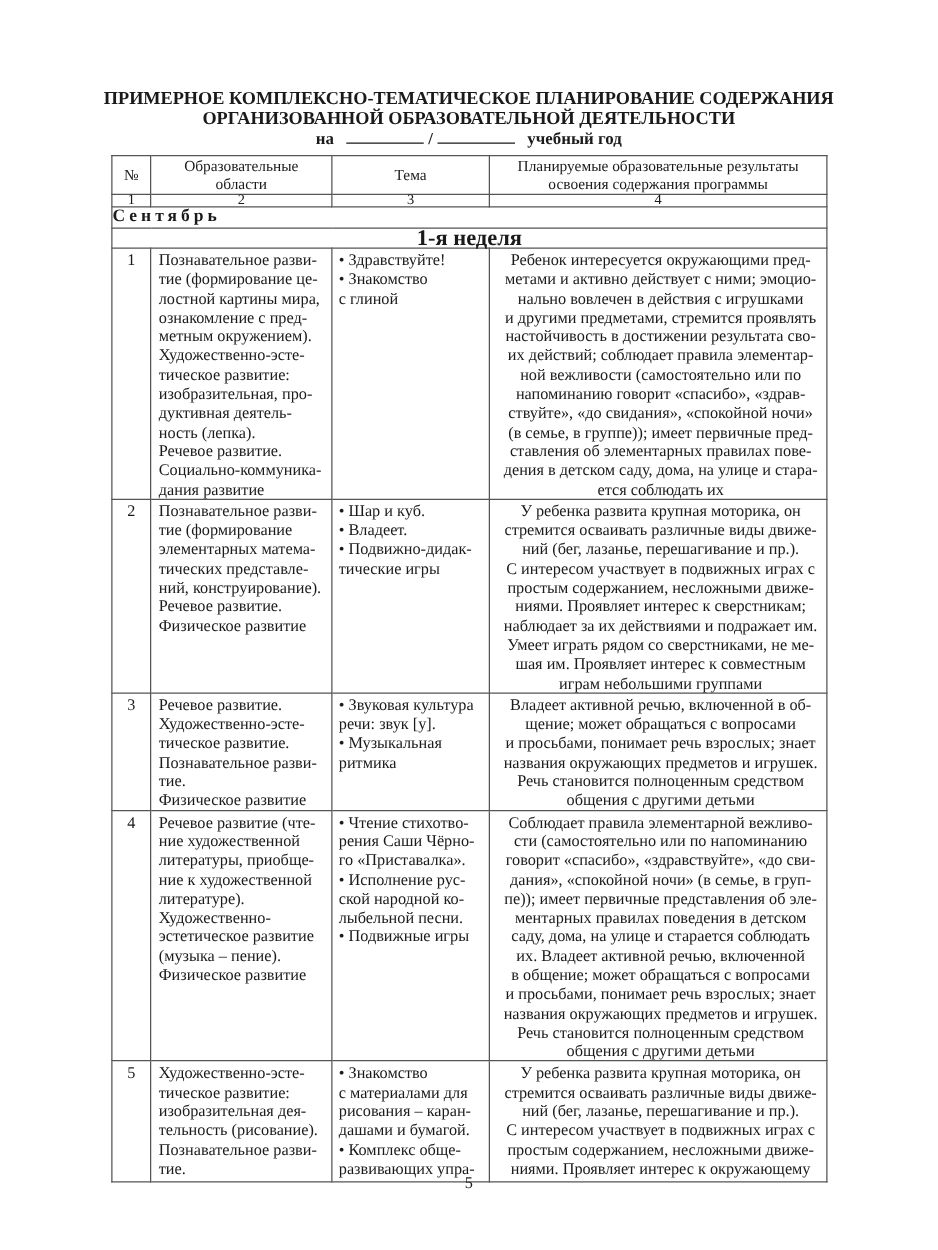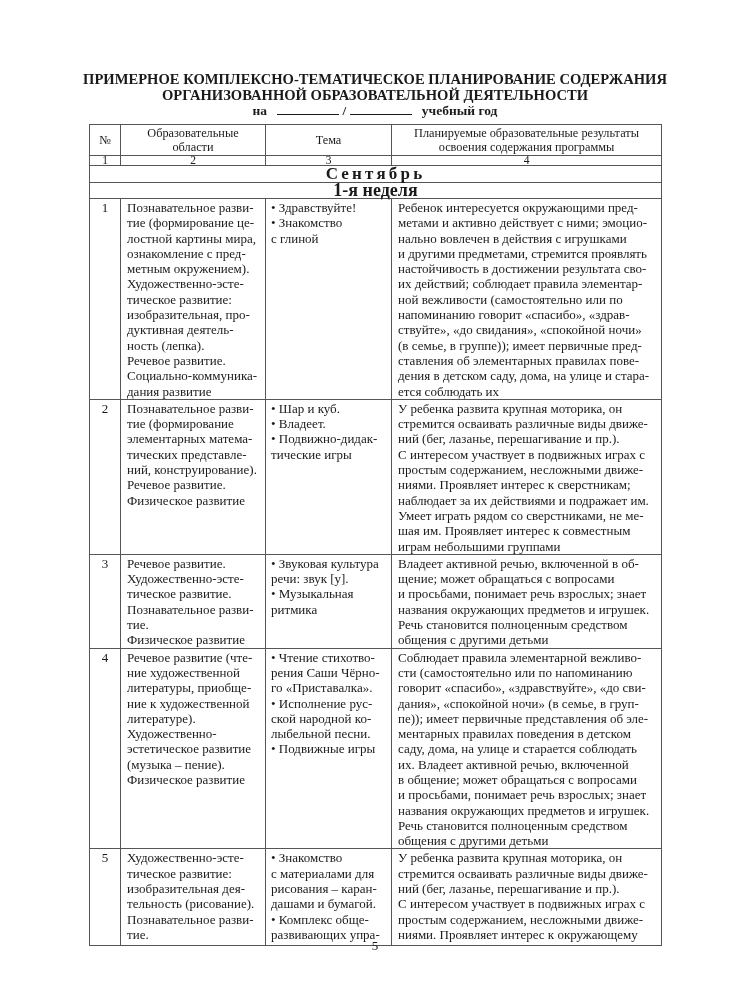--- a/index.html
+++ b/index.html
@@ -20,26 +20,26 @@
   table.plan {
     position: absolute; left: 89px; top: 124px; width: 572px;
     border-collapse: collapse; table-layout: fixed;
     font-size: 13px; line-height: 15.3px;
   }
   table.plan td, table.plan th {
     border: 1px solid #555; padding: 0; vertical-align: top;
   }
   th { font-weight: normal; text-align: center; vertical-align: middle !important; font-size: 12.3px; line-height: 14px; height: 30px; }
   tr.nums td { text-align: center; font-size: 11.5px; line-height: 9px; height: 9px; }
-  tr.month td { text-align: center; font-weight: bold; font-size: 17px; letter-spacing: 3.2px; height: 16px; line-height: 16px; }
+  tr.month td { font-weight: bold; font-size: 14px; letter-spacing: 3.2px; height: 16px; line-height: 16px; }
   tr.week td { text-align: center; font-weight: bold; font-size: 18px; height: 15px; line-height: 15px; }
   td.num { text-align: center; padding-top: 1px !important; }
   td.area, td.topic, td.result { padding: 1px 4px 0 6px !important; }
   td.topic { padding-left: 5px !important; }
-  td.result { padding-left: 6px !important; padding-right: 2px !important; }
+  td.result { padding-left: 6px !important; padding-right: 2px !important; text-align: center; }
   .line { display: block; white-space: nowrap; }
   .pagenum {
     position: absolute; left: 0; width: 750px; top: 938px; text-align: center;
     font-size: 13px;
   }
 </style>
 </head>
 <body>
 
 <div class="page">

